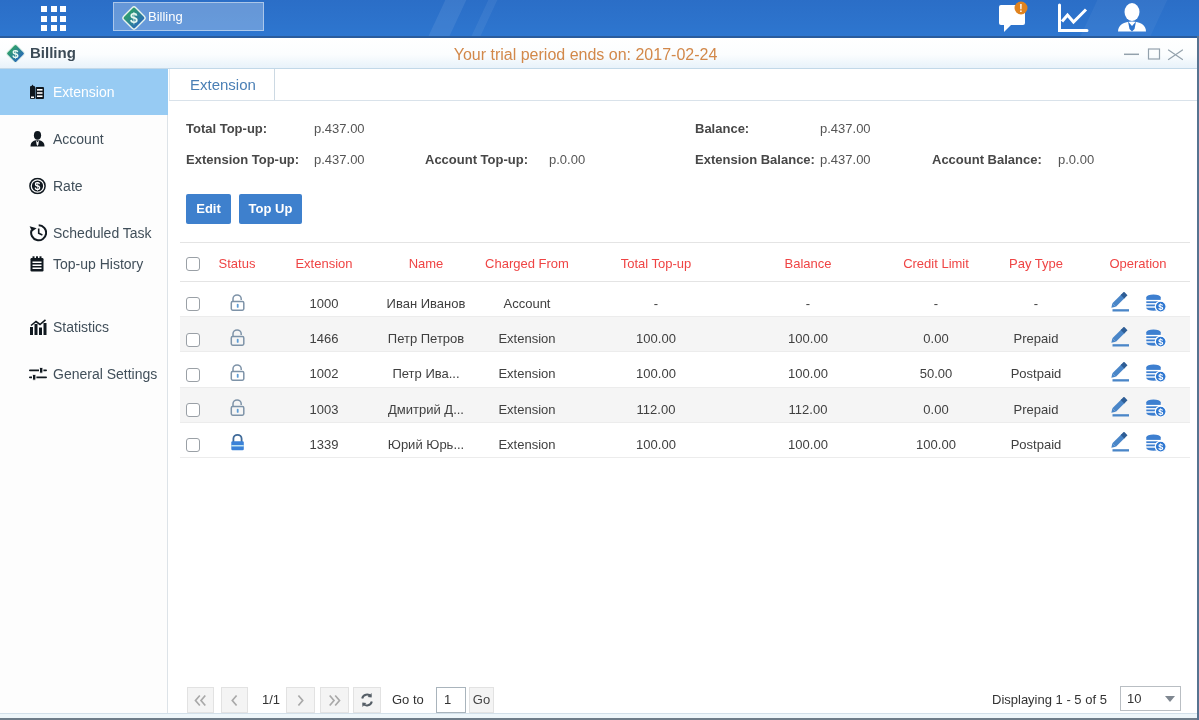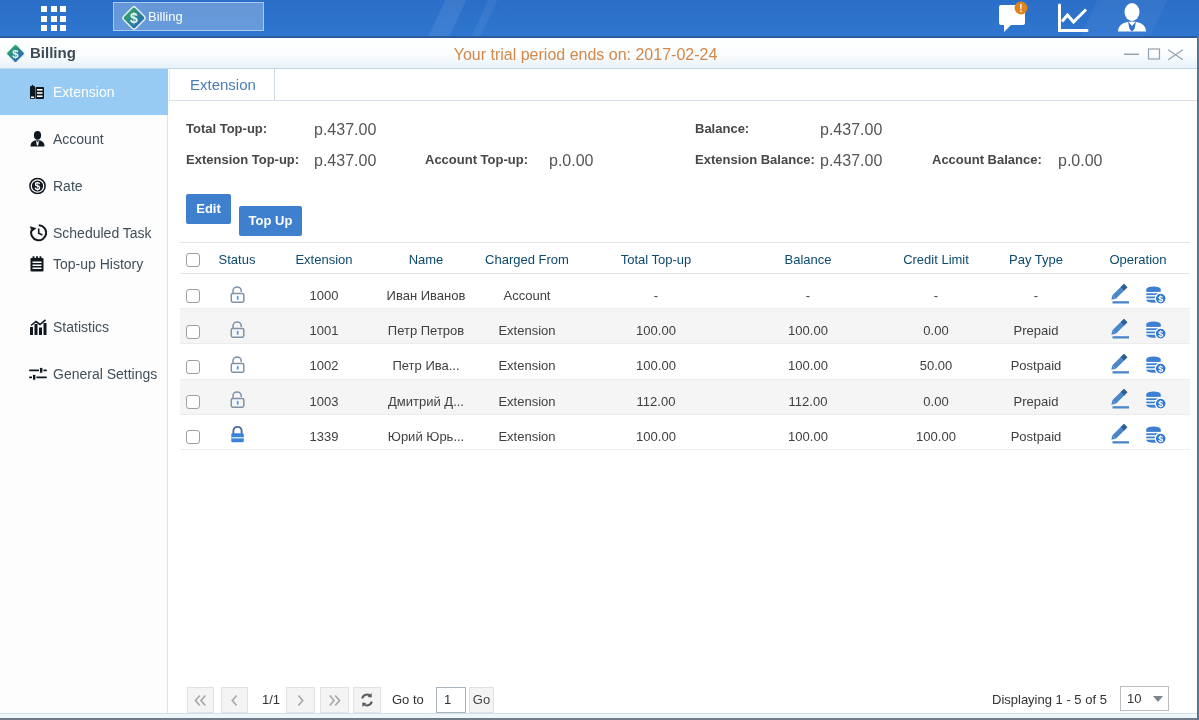--- a/index.html
+++ b/index.html
@@ -33,37 +33,37 @@
 .mitem.sel { background:#97cbf3; }
 .mitem.sel .txt { color:#fff; }
 
 #content { position:absolute; left:169px; top:69px; width:1028px; height:644px; background:#fff; }
 #tabstrip { position:absolute; left:0; top:0; width:1028px; height:30px; }
 #tabstrip .rule { position:absolute; left:0; top:31px; width:1028px; height:1px; background:#d9e2ea; }
 #tab1 { position:absolute; left:0; top:0; width:106px; height:31px; background:#fff;
   border-right:1px solid #ccd9e3; border-left:1px solid #e4ecf2; z-index:2; }
 #tab1 span { position:absolute; left:20px; top:7px; font-size:15px; color:#4a7fb5; }
 .lbl { font-weight:bold; color:#474747; font-size:13px; position:absolute; }
-.val { color:#555; font-size:16px; position:absolute; }
+.val { color:#555; font-size:13px; position:absolute; }
 .btn { position:absolute; background:#3e80cd; color:#fff; font-size:13px; font-weight:bold;
   text-align:center; line-height:30px; height:30px; border-radius:2px; }
 
 #tbl { position:absolute; left:11px; top:173px; width:1010px; }
 #tbl table { border-collapse:collapse; table-layout:fixed; width:1010px; font-size:13px; color:#404040; }
-#tbl th { font-weight:normal; color:#0c4a6e; height:31px; padding-top:3px; border-top:1px solid #e4e4e4; border-bottom:1px solid #e4e4e4; text-align:center; }
+#tbl th { font-weight:normal; color:#ef4444; height:39px; padding-top:3px; border-top:1px solid #e4e4e4; border-bottom:1px solid #e4e4e4; text-align:center; }
 #tbl td { height:35.2px; padding-top:9px; border-bottom:1px solid #ececec; text-align:center; }
 #tbl tr.alt td { background:#f5f5f5; }
 .cb { display:inline-block; width:14px; height:14px; border:1px solid #9aa0a6; border-radius:3px; background:#fff; vertical-align:middle; }
 
 #pager { position:absolute; left:0; top:618px; width:1028px; height:26px; font-size:13px; color:#333; }
 .pbtn { position:absolute; top:0; height:26px; background:#f4f4f4; border:1px solid #e2e2e2; color:#9f9f9f;
   text-align:center; line-height:22px; font-size:20px; }
 #pager .ptext { position:absolute; top:5px; }
 #goinput { position:absolute; width:30px; height:26px; border:1px solid #a9b4bc; background:#fff; font-size:13px; padding-left:7px; line-height:24px; }
-#combo { position:absolute; left:951px; top:-1px; width:49px; height:25px; border:1px solid #b9bec3; background:#fff; }
+#combo { position:absolute; left:951px; top:-1px; width:61px; height:25px; border:1px solid #b9bec3; background:#fff; }
 #combo .num { position:absolute; left:6px; top:4px; font-size:13px; color:#333; }
 #combo .tri { position:absolute; right:5px; top:9px; width:0; height:0; border-left:5.5px solid transparent; border-right:5.5px solid transparent; border-top:6.5px solid #7f8790; }
 
 #bot1 { position:absolute; left:0; top:713px; width:1199px; height:5px; background:#eef6fa; border-top:1px solid #d3e0ea; }
 #bot2 { position:absolute; left:0; top:718px; width:1199px; height:2px; background:#6e7c89; }
 #rightedge { position:absolute; right:0; top:36px; width:2px; height:684px; background:#567390; }
 </style>
 </head>
 <body>
 <div id="stage">
@@ -219,21 +219,21 @@
     <div class="val" style="left:651px; top:52px;">p.437.00</div>
     <div class="lbl" style="left:17px; top:83px;">Extension Top-up:</div>
     <div class="val" style="left:145px; top:83px;">p.437.00</div>
     <div class="lbl" style="left:256px; top:83px;">Account Top-up:</div>
     <div class="val" style="left:380px; top:83px;">p.0.00</div>
     <div class="lbl" style="left:526px; top:83px;">Extension Balance:</div>
     <div class="val" style="left:651px; top:83px;">p.437.00</div>
     <div class="lbl" style="left:763px; top:83px;">Account Balance:</div>
     <div class="val" style="left:889px; top:83px;">p.0.00</div>
     <div class="btn" style="left:17px; top:125px; width:45px;">Edit</div>
-    <div class="btn" style="left:70px; top:125px; width:63px;margin-top:12px;">Top Up</div>
+    <div class="btn" style="left:70px; top:125px; width:63px;">Top Up</div>
 
     <div id="tbl">
       <table>
         <colgroup>
           <col style="width:26px">
             <col style="width:62px">
             <col style="width:112px">
             <col style="width:92px">
           <col style="width:110px">
             <col style="width:148px">
@@ -287,21 +287,21 @@
                   <text x="16.7" y="17" font-size="9" font-weight="bold" fill="#fff" text-anchor="middle" font-family="Liberation Sans">$</text>
                 </svg></td>
         </tr>
         <tr class="alt">
           <td><span class="cb"></span></td>
               <td class="lock-open"><svg width="17" height="19" viewBox="0 0 17 19">
                   <path d="M4 8.5 L4 5.8 A4.1 3.9 0 0 1 12.2 5.8 L12.2 7" fill="none" stroke="#7e93a8" stroke-width="1.5"></path>
                   <rect x="2.3" y="8.5" width="12.5" height="8.7" rx="1.4" fill="none" stroke="#7e93a8" stroke-width="1.5"></rect>
                   <rect x="7.8" y="10.8" width="1.8" height="4" rx="0.9" fill="#5b9bd5"></rect>
                 </svg></td>
-              <td>1001</td>
+              <td>1466</td>
               <td>Петр Петров</td>
               <td>Extension</td>
           <td>100.00</td>
               <td>100.00</td>
               <td>0.00</td>
               <td>Prepaid</td>
               <td class="ops"><svg width="25" height="21" viewBox="0 0 25 21" style="margin-right:10px">
                   <g transform="rotate(45 12 8)">
                     <rect x="8.2" y="3.2" width="5" height="13.2" fill="#4a86c8"></rect>
                     <rect x="8.2" y="0" width="5" height="4.6" fill="#2e5d95"></rect>

